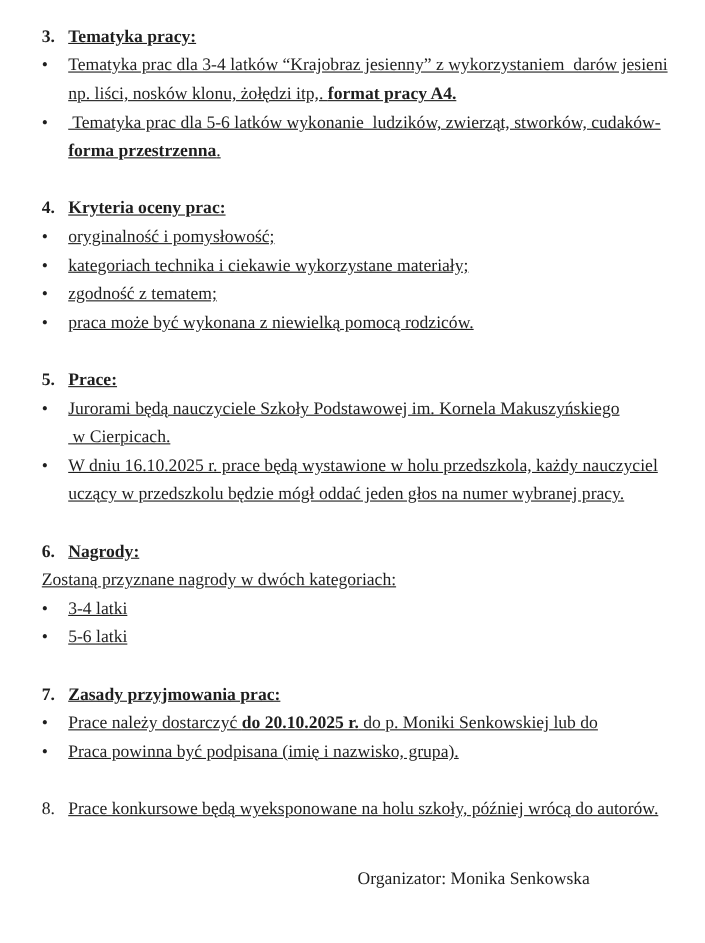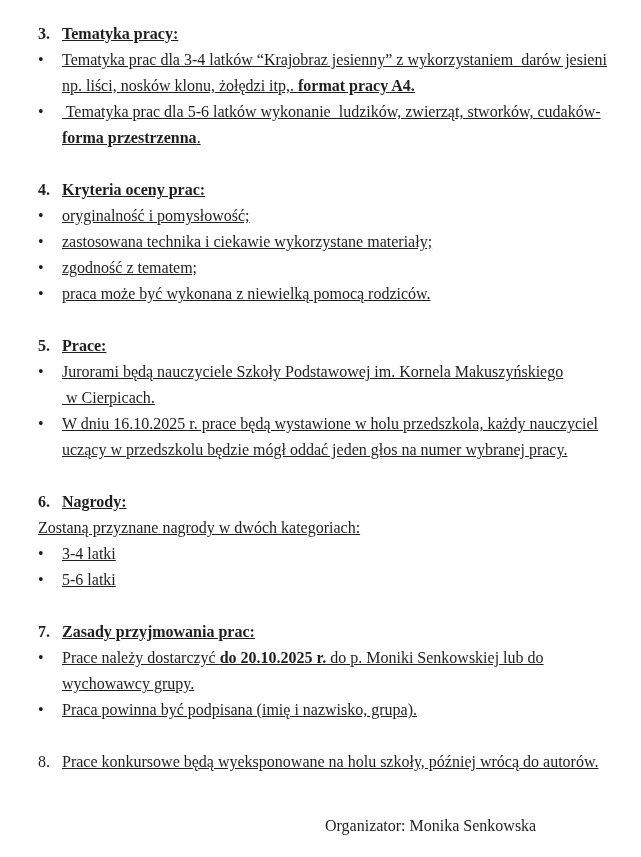--- a/index.html
+++ b/index.html
@@ -66,21 +66,21 @@
     </div>
     <div class="row">
       <span class="marker">•</span>
       <div class="content">
         <div class="line"><span>oryginalność i pomysłowość;</span></div>
       </div>
     </div>
     <div class="row">
       <span class="marker">•</span>
       <div class="content">
-        <div class="line"><span>zastosowana technika i ciekawie wykorzystane materiały;</span></div>
+        <div class="line"><span>kategoriach technika i ciekawie wykorzystane materiały;</span></div>
       </div>
     </div>
     <div class="row">
       <span class="marker">•</span>
       <div class="content">
         <div class="line"><span>zgodność z tematem;</span></div>
       </div>
     </div>
     <div class="row">
       <span class="marker">•</span>
@@ -135,21 +135,20 @@
 
   <div class="section">
     <div class="row heading-row">
       <span class="marker">7.</span>
       <span class="line">Zasady przyjmowania prac:</span>
     </div>
     <div class="row">
       <span class="marker">•</span>
       <div class="content">
         <div class="line"><span>Prace należy dostarczyć </span><span class="b">do 20.10.2025 r.</span><span> do p. Moniki Senkowskiej lub do</span></div>
-        <div class="line"><span>wychowawcy grupy.</span></div>
       </div>
     </div>
     <div class="row">
       <span class="marker">•</span>
       <div class="content">
         <div class="line"><span>Praca powinna być podpisana (imię i nazwisko, grupa).</span></div>
       </div>
     </div>
   </div>
 

